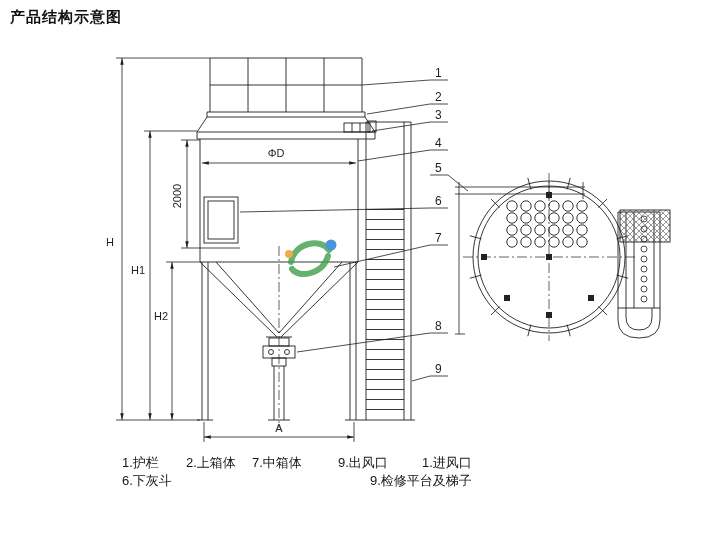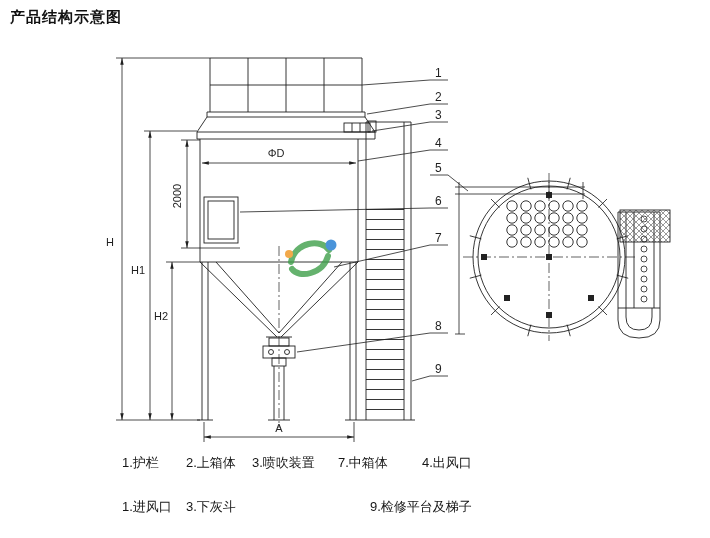--- a/index.html
+++ b/index.html
@@ -5,21 +5,21 @@
   html,body{margin:0;padding:0;background:#fff;}
   .page{position:relative;width:710px;height:538px;background:#ffffff;overflow:hidden;
         font-family:"Liberation Sans", sans-serif;color:#1a1a1a;}
   .title{position:absolute;left:10px;top:8px;margin:0;font-size:15px;font-weight:bold;
          letter-spacing:1px;color:#111;text-align:center;}
   svg.drawing{position:absolute;left:0;top:0;}
   svg text{font-family:"Liberation Sans", sans-serif;fill:#1f1f1f;}
   .dimtxt{font-size:11px;}
   .callout-num{font-size:12px;}
   .legend{position:absolute;left:122px;top:454px;display:grid;
-          grid-template-columns:64px 66px 86px 84px auto;row-gap:26px;
+          grid-template-columns:64px 66px 86px 84px auto;row-gap:0;
           font-size:13px;color:#161616;}
   .legend span{white-space:nowrap;}
   .span2{grid-column:4 / 6;margin-left:32px;}
 </style>
 </head>
 <body>
 
 <div class="page">
 
   <h1 class="title">产品结构示意图</h1>
@@ -264,21 +264,20 @@
       <path d="M8,30 C12,10 38,6 46,18" fill="none" stroke="#3fa04b" stroke-width="6" stroke-linecap="round"></path>
       <path d="M45,24 C40,42 16,47 9,37" fill="none" stroke="#3fa04b" stroke-width="6" stroke-linecap="round"></path>
       <circle cx="48" cy="13" r="5.5" fill="#1e7ad1" stroke="none"></circle>
       <circle cx="6" cy="22" r="4" fill="#f0941e" stroke="none"></circle>
     </g>
   </svg>
 
   <div class="legend">
     <span>1.护栏</span>
     <span>2.上箱体</span>
-    <span>3.喷吹装置</span>
     <span>7.中箱体</span>
-    <span>4.出风口</span>
+    <span>9.出风口</span>
     <span>1.进风口</span>
-    <span>3.下灰斗</span>
+    <span>6.下灰斗</span>
     <span class="span2">9.检修平台及梯子</span>
   </div>
 
 </div>
 
 </body></html>

